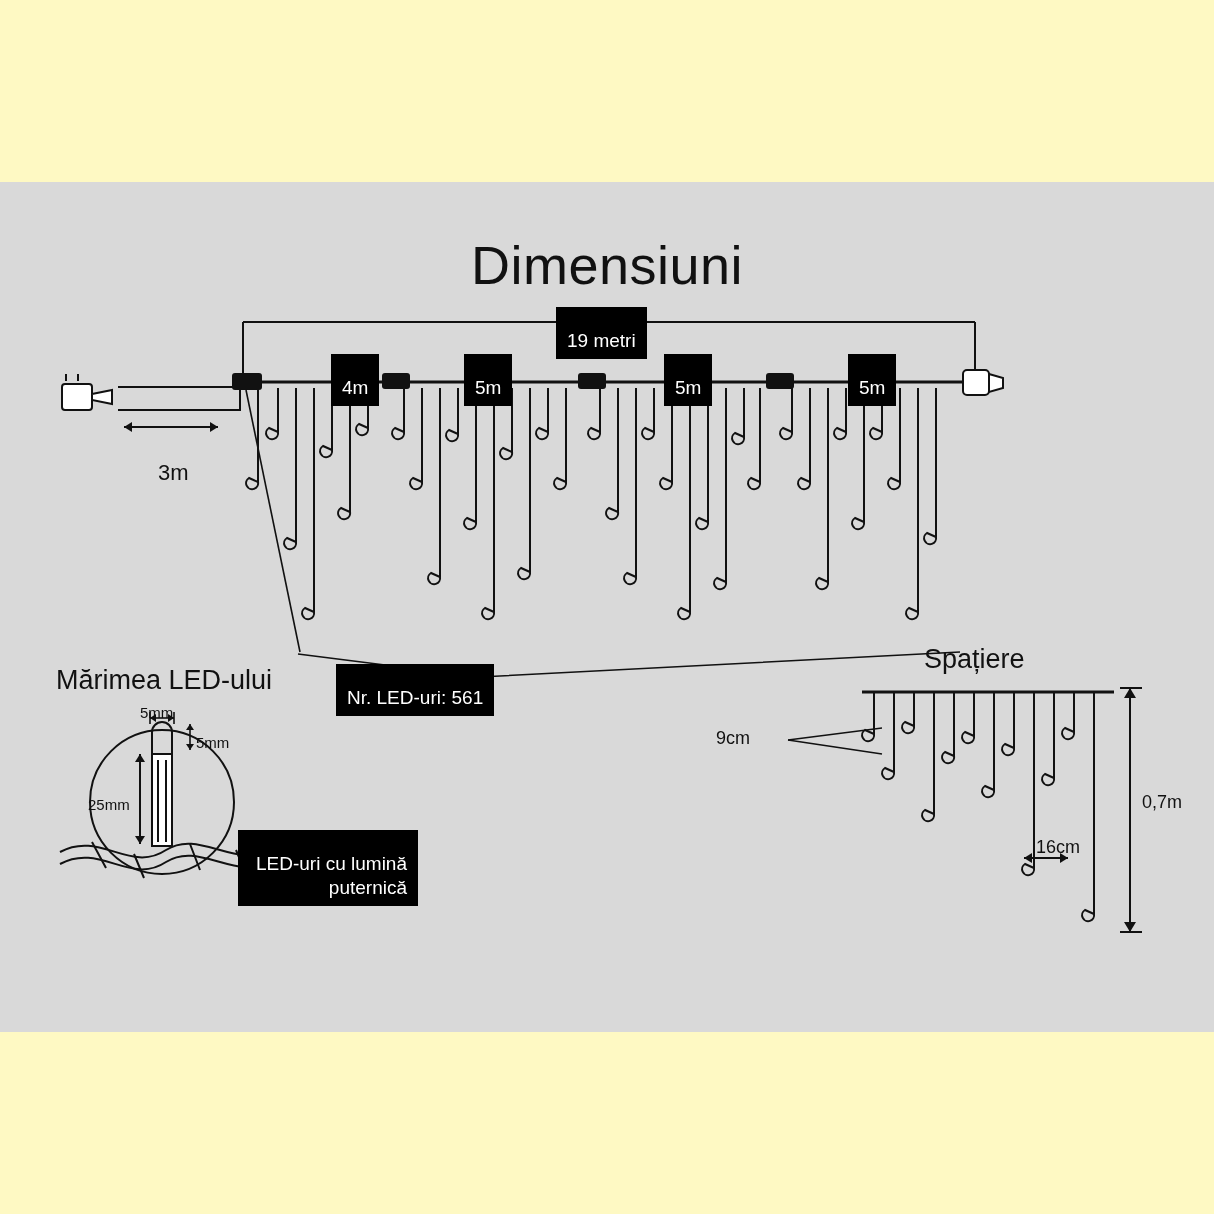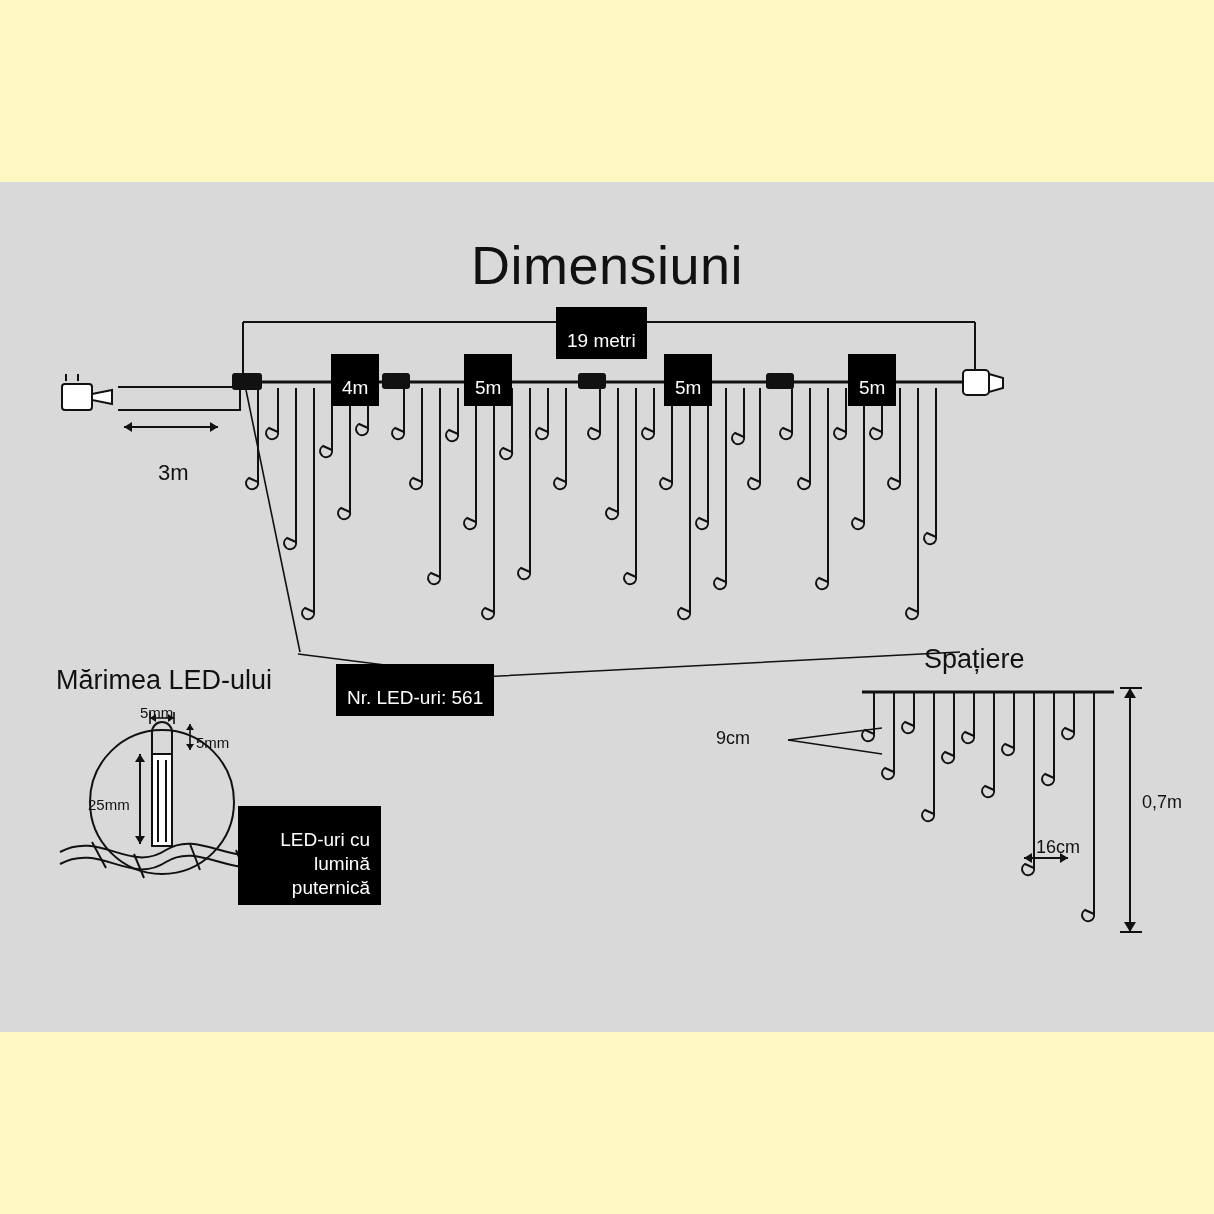--- a/index.html
+++ b/index.html
@@ -242,21 +242,21 @@
       <g stroke="#111111" stroke-width="2">
         <path d="M100,62 L100,152"></path>
         <path d="M100,62 l-5,8 l10,0 z" fill="#111111" stroke="none"></path>
         <path d="M100,152 l-5,-8 l10,0 z" fill="#111111" stroke="none"></path>
       </g>
     </svg>
 
     <div class="abs lbl tiny" style="left:140px; top:522px;">5mm</div>
     <div class="abs lbl tiny" style="left:196px; top:552px;">5mm</div>
     <div class="abs lbl tiny" style="left:88px; top:614px;">25mm</div>
-    <div class="abs chip" style="left:238px; top:624px; width:143px;">LED-uri cu lumină
+    <div class="abs chip" style="left:238px; top:648px; width:180px;">LED-uri cu lumină
 puternică</div>
 
     <div class="abs lbl big" style="left:924px; top:462px;">Spațiere</div>
 
     <svg class="abs" style="left:690px; top:500px;" width="500" height="300">
       <g stroke="#111111" fill="none" stroke-width="2">
 
         <path d="M172,10 L424,10" stroke-width="3"></path>
 
         <path d="M184,10 L184,52"></path>

